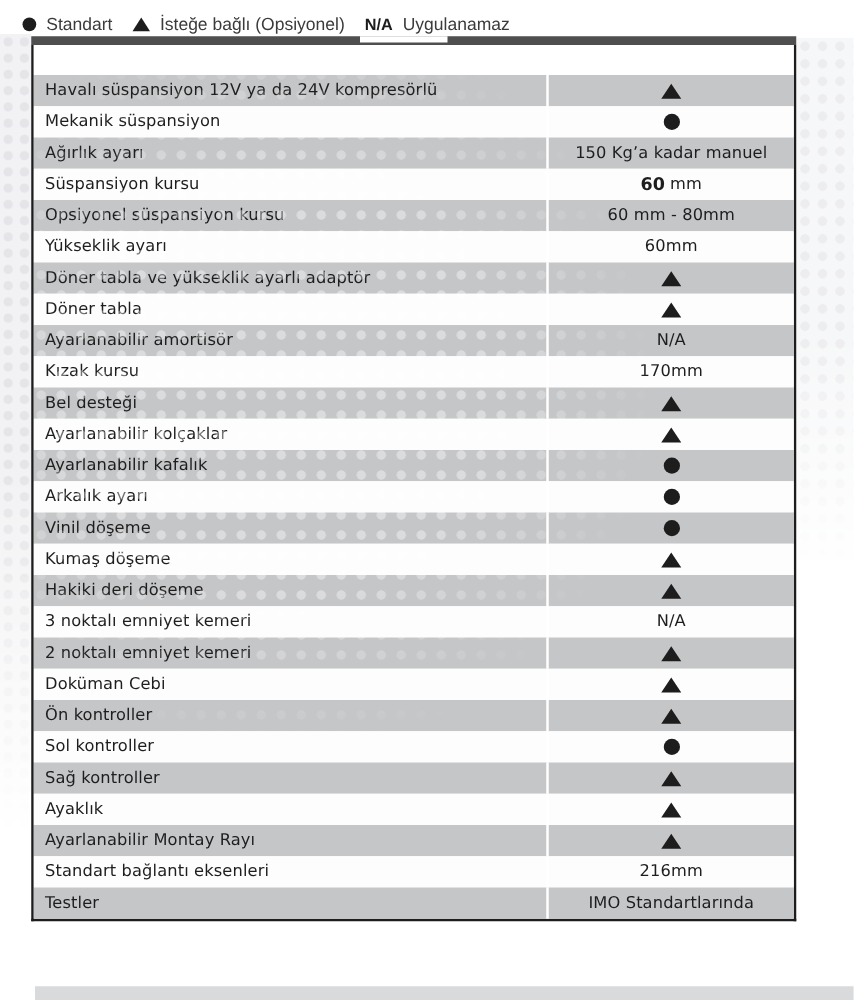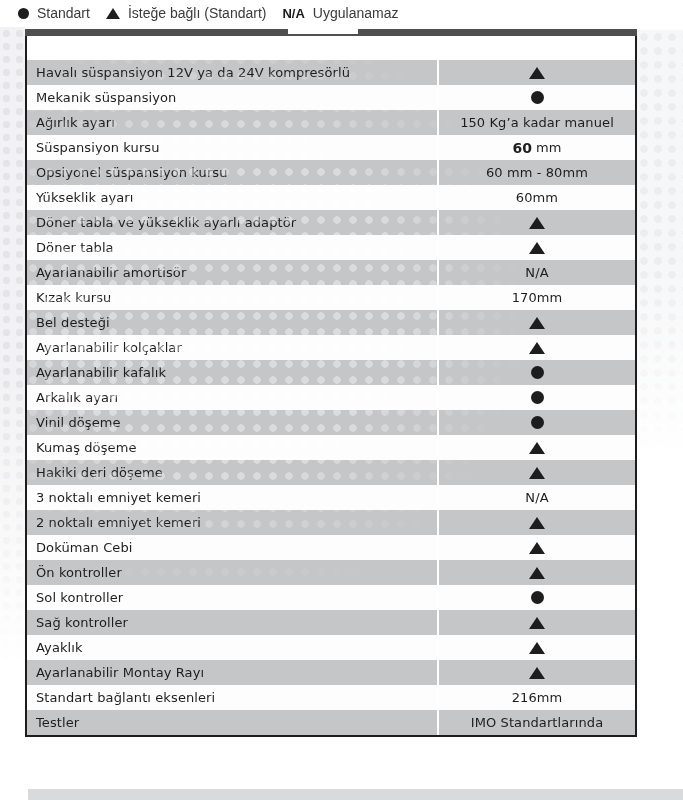--- a/index.html
+++ b/index.html
@@ -34,21 +34,21 @@
     background-image:radial-gradient(circle, rgba(255,255,255,.45) 3.5px, transparent 4px);
     background-size:16px 16px;
     -webkit-mask-image:radial-gradient(circle at 200px 270px, rgba(0,0,0,.85) 0 170px, transparent 300px);
     mask-image:radial-gradient(circle at 200px 270px, rgba(0,0,0,.85) 0 170px, transparent 300px);
     pointer-events:none; z-index:6;
   }
 
   
   .legend {
     position:absolute; left:18px; top:5px; height:22px;
-    display:flex; align-items:flex-start; gap:16px;
+    display:flex; align-items:flex-end; gap:16px;
     font-family:"Liberation Sans", sans-serif;
     font-size:14px; color:var(--legend-text,#3b3b3b);
     white-space:nowrap;
   }
   .legend-item { display:flex; align-items:center; gap:8px; }
   .dot-icon { width:11px; height:11px; border-radius:50%; background:var(--symbol,#1c1c1c); flex:0 0 auto; }
   .tri-icon { width:0; height:0; border-left:7px solid transparent; border-right:7px solid transparent;
               border-bottom:11px solid var(--symbol,#1c1c1c); flex:0 0 auto; }
   .na-icon  { font-weight:bold; font-size:13px; color:#1c1c1c; }
 
@@ -95,21 +95,21 @@
   <div class="wm-left"></div>
   <div class="wm-right"></div>
 
   <div class="legend">
     <div class="legend-item">
       <span class="dot-icon"></span>
       <span>Standart</span>
     </div>
     <div class="legend-item">
       <span class="tri-icon"></span>
-      <span>İsteğe bağlı (Standart)</span>
+      <span>İsteğe bağlı (Opsiyonel)</span>
     </div>
     <div class="legend-item">
       <span class="na-icon">N/A</span>
       <span>Uygulanamaz</span>
     </div>
   </div>
 
   <div class="spec-table">
     <div class="table-topbar">
       <span class="topbar-notch"></span>

